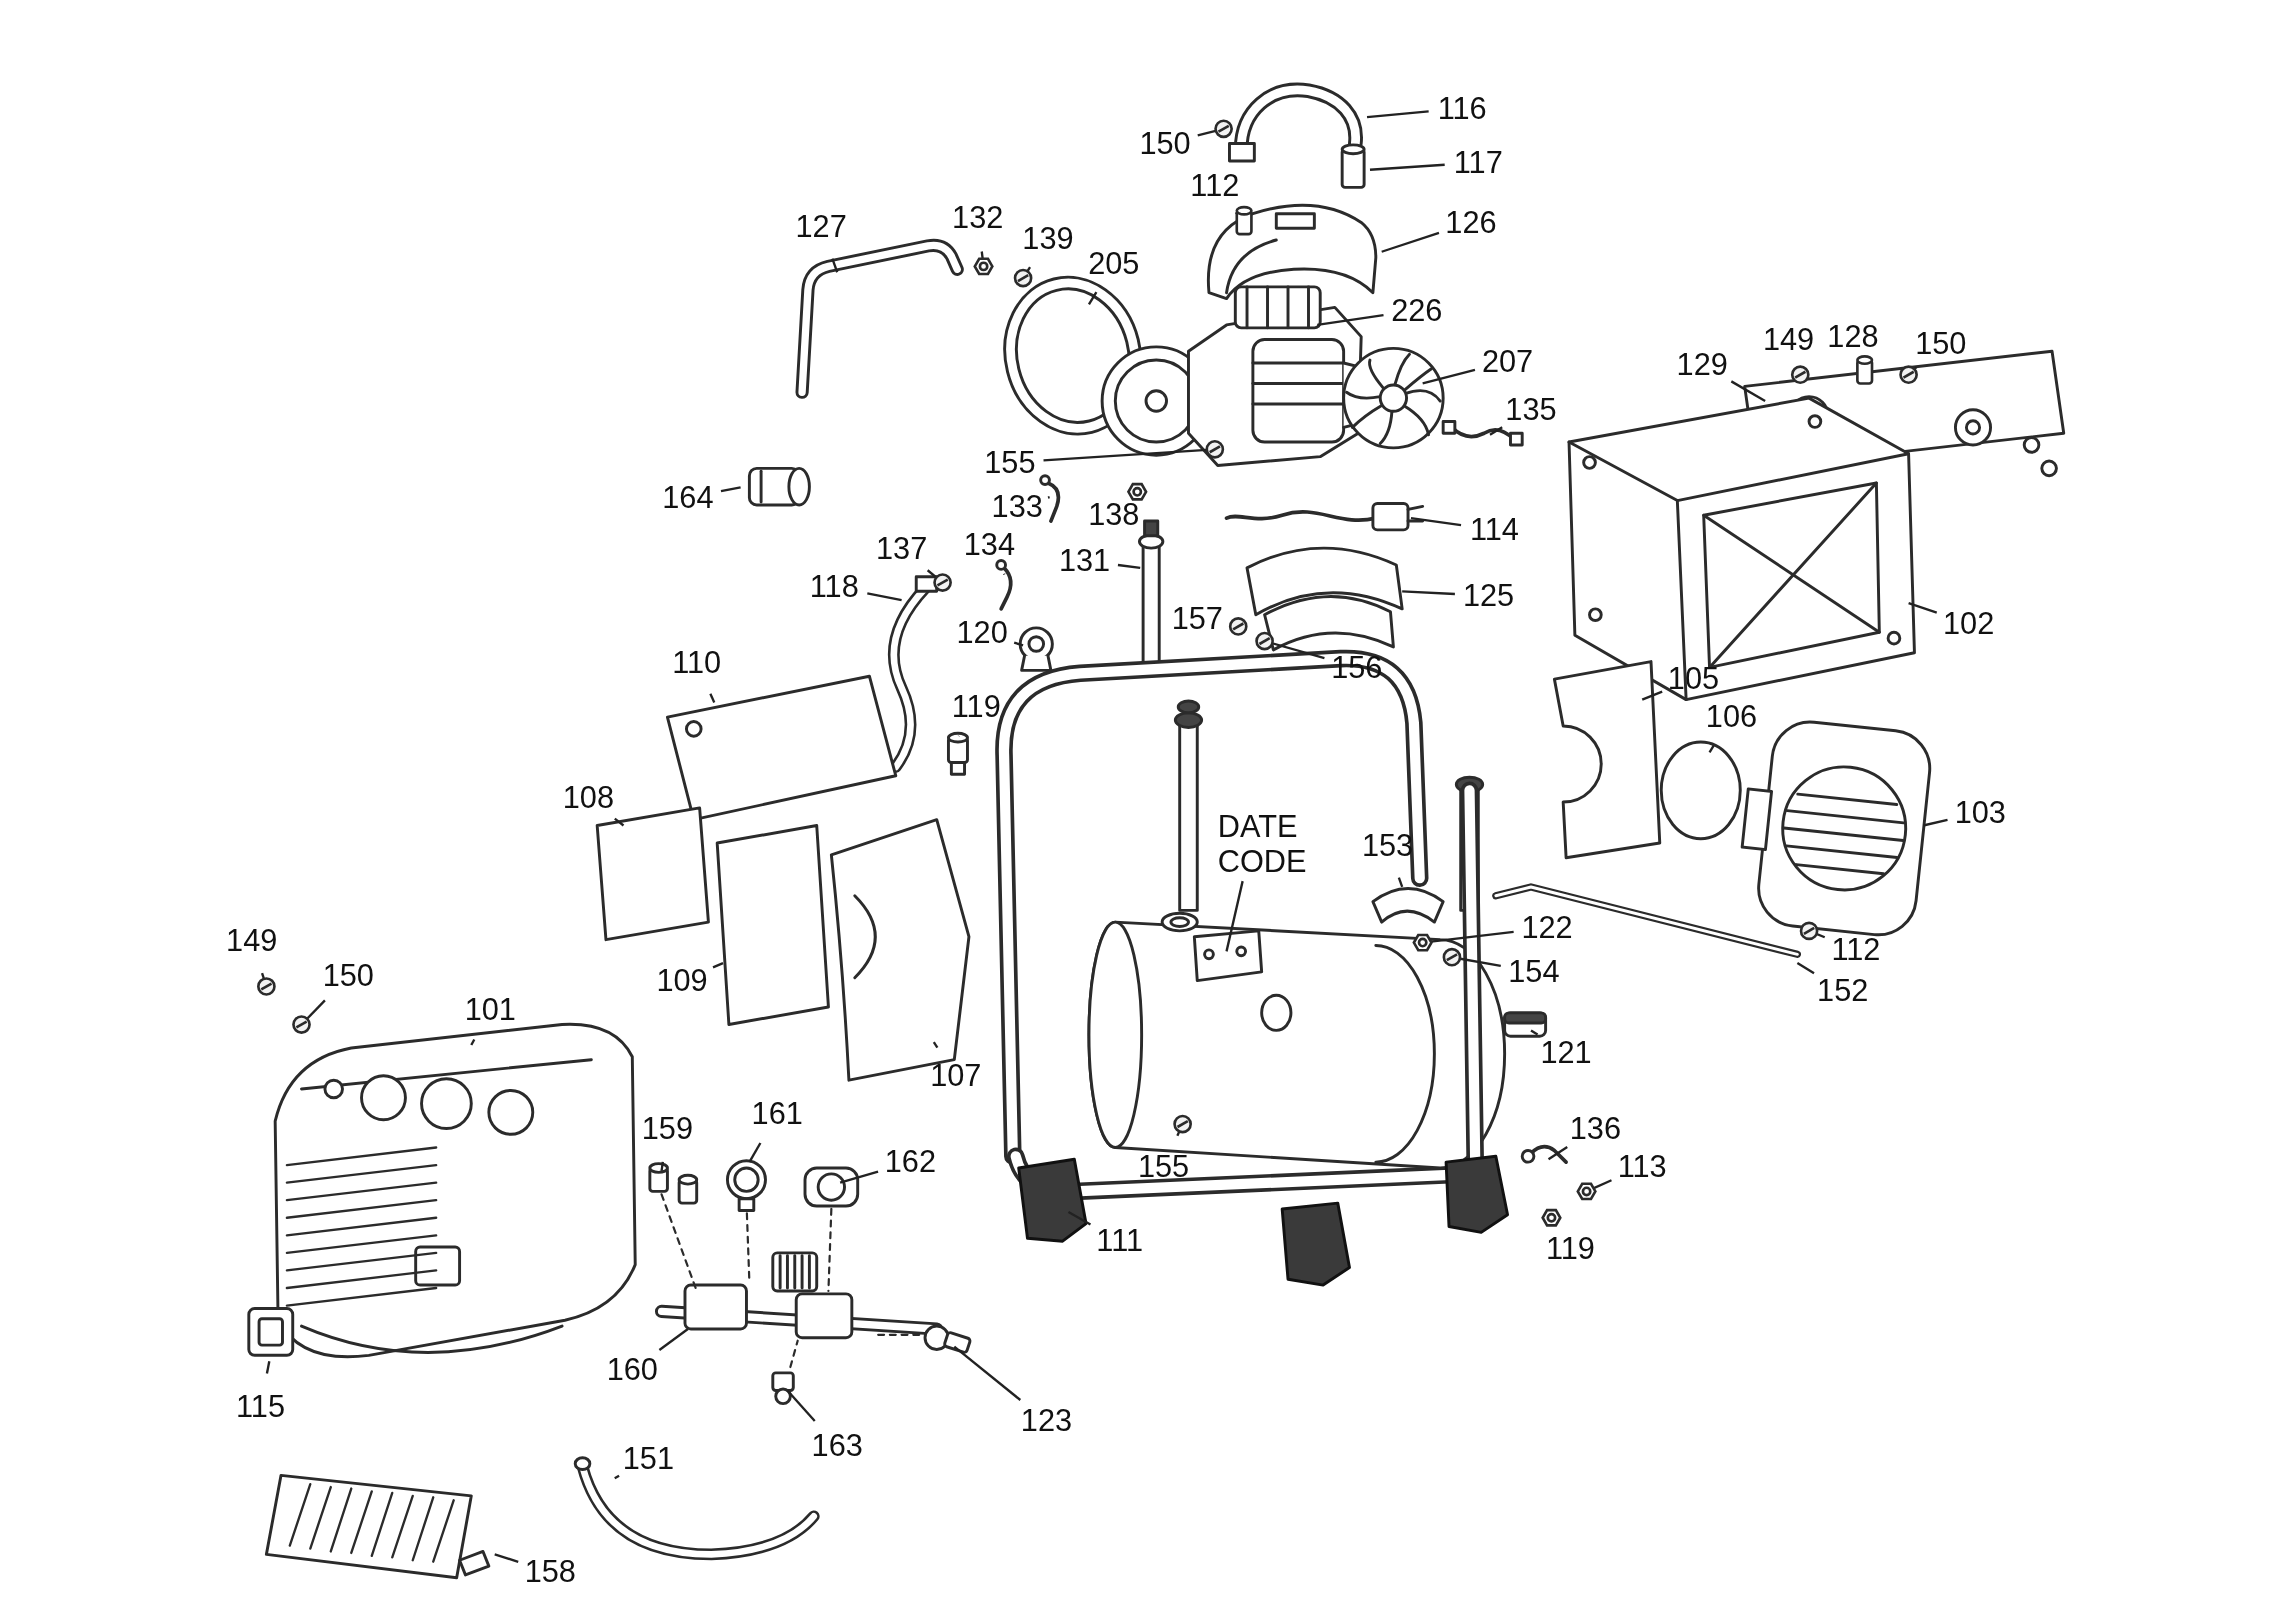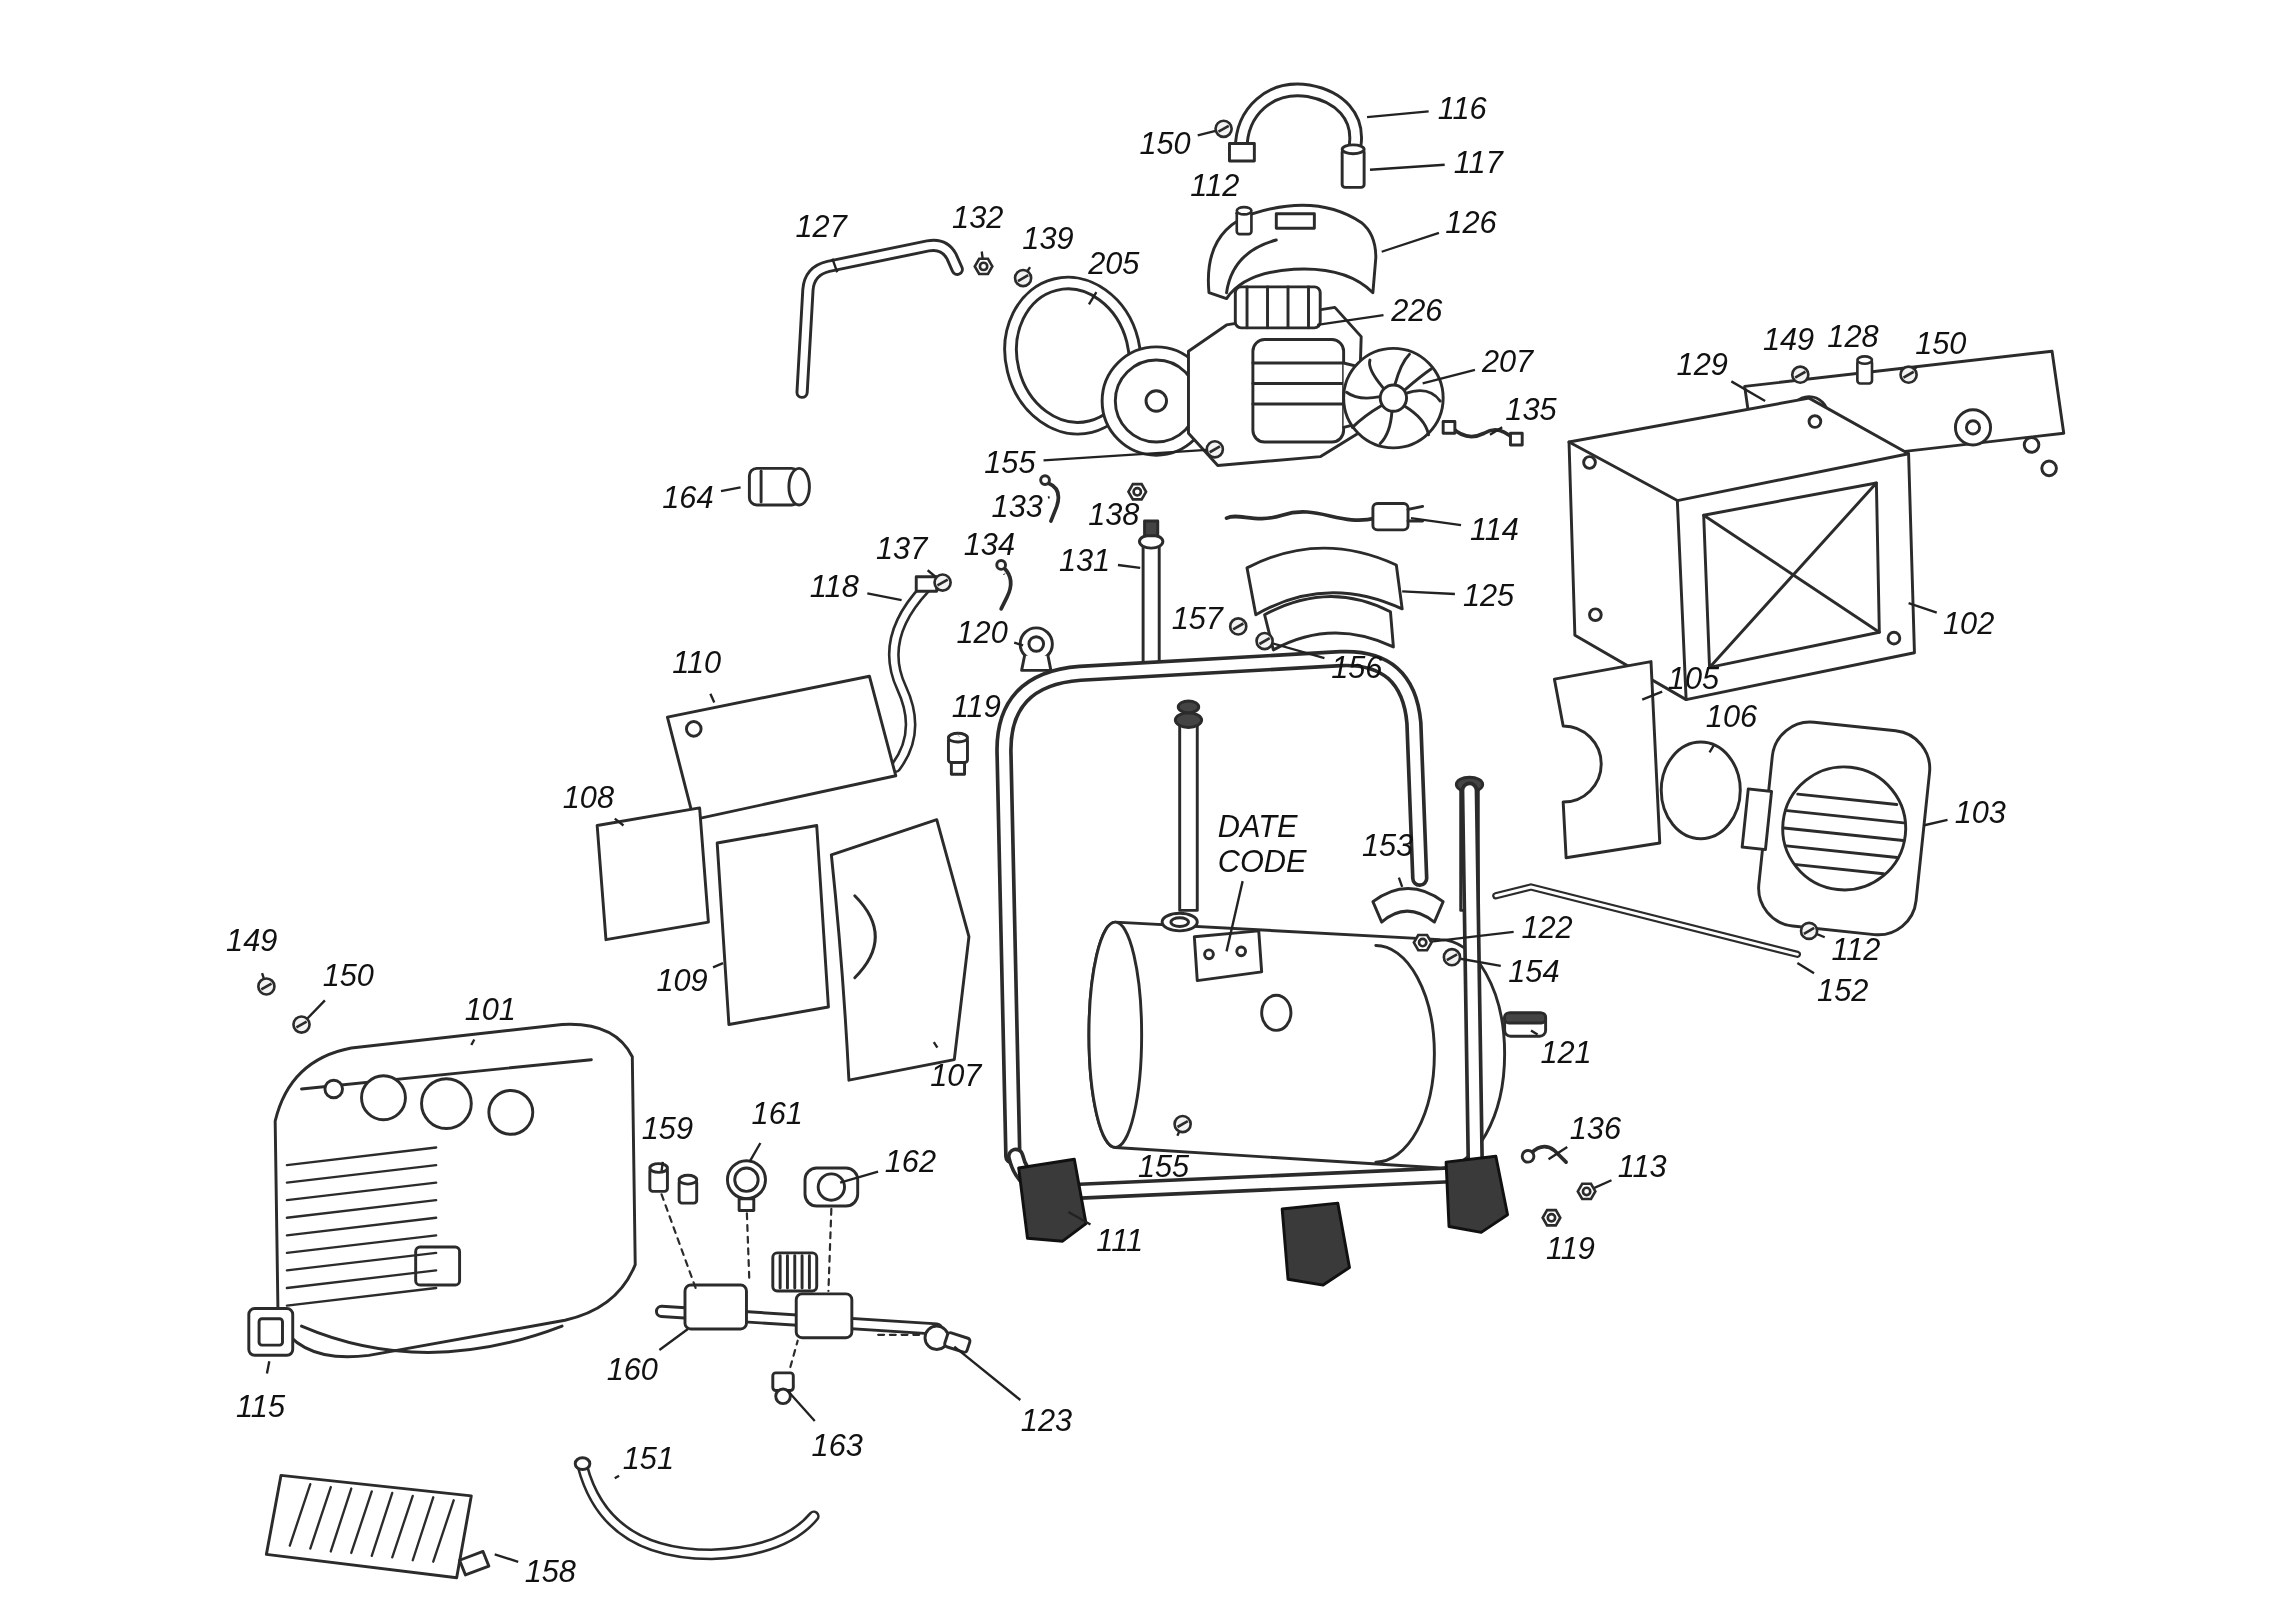--- a/index.html
+++ b/index.html
@@ -1,16 +1,16 @@
 <!DOCTYPE html>
 <html style="font-size:11px"><head>
 <meta charset="utf-8">
 <style>
   html,body{margin:0;padding:0;background:#ffffff;}
-  .stage{position:relative;width:100%;background:#be185d;font-style:italic;}
+  .stage{position:relative;width:100%;background:#be185d;}
   #diagram-svg{display:block;width:100%;height:auto;background:#ffffff;}
   #diagram-svg text{font-family:"Liberation Sans",sans-serif;font-size:21px;fill:#111111;}
 </style>
 </head>
 <body>
 
 <div class="stage">
 <svg id="diagram-svg" viewBox="0 0 1568 1108" xmlns="http://www.w3.org/2000/svg">
 
   <defs>

